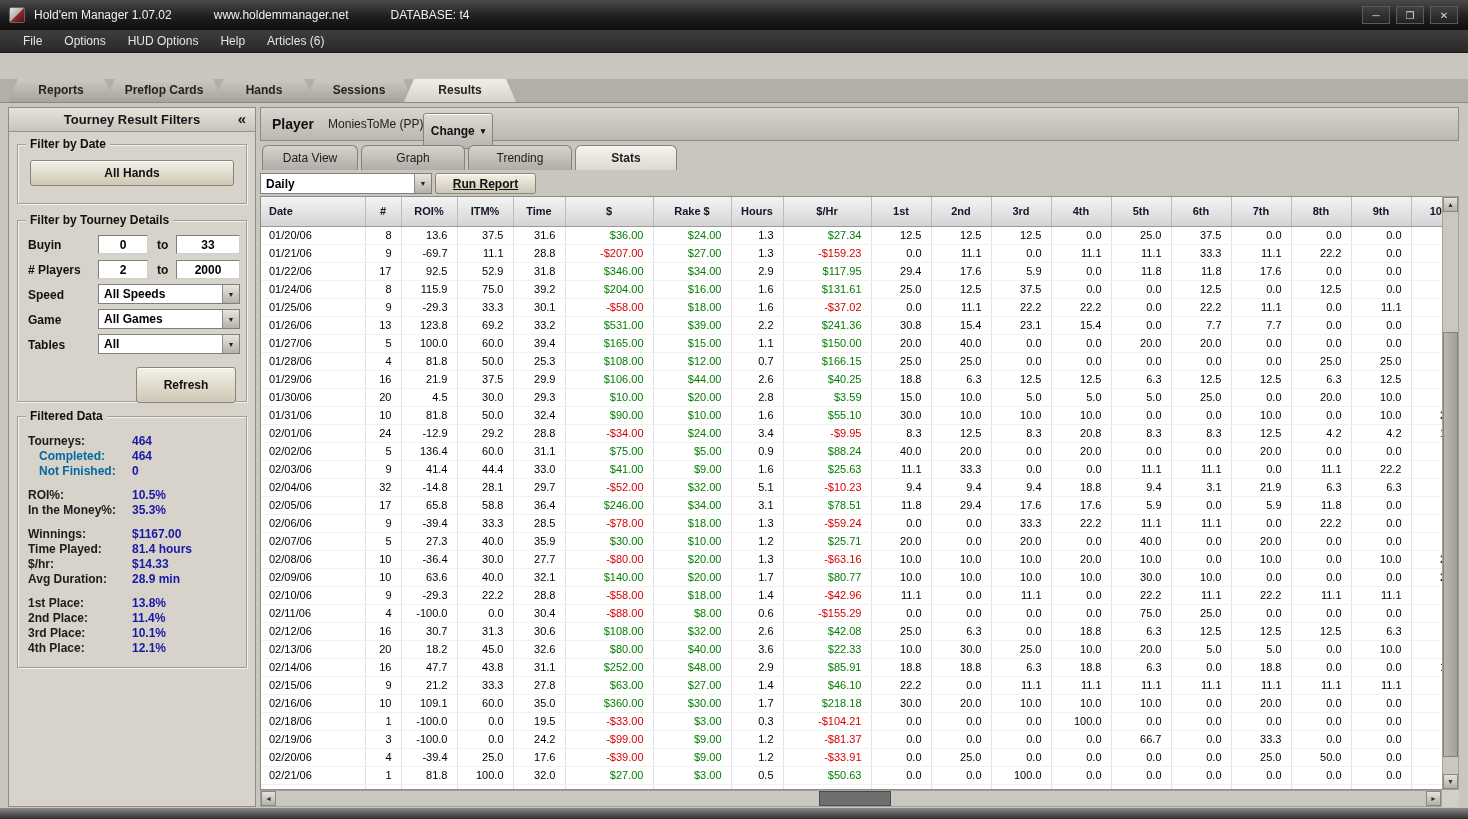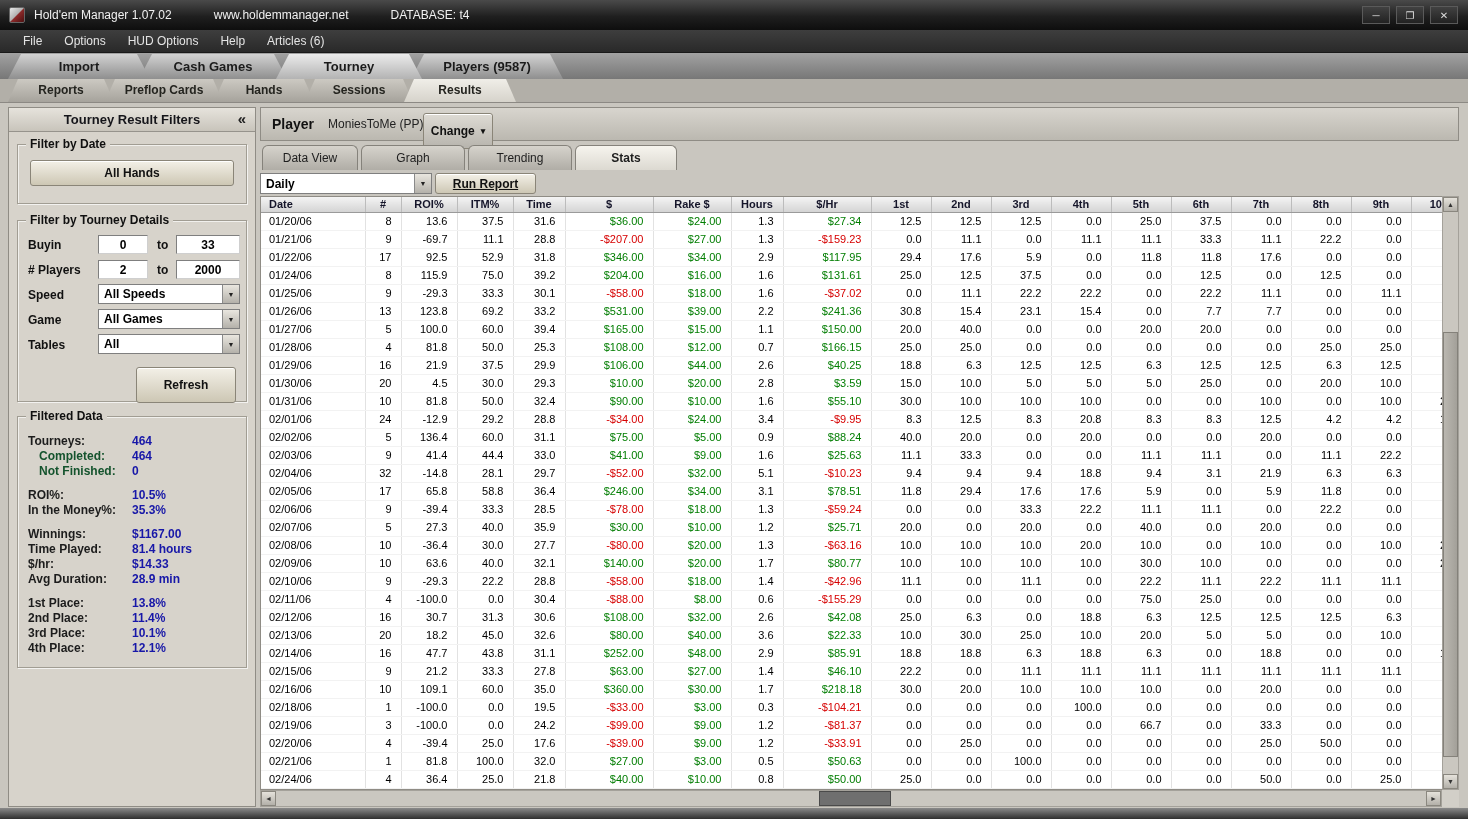--- a/index.html
+++ b/index.html
@@ -50,41 +50,41 @@
   .in2{left:158px;width:64px;}
   .combo{background:#fff;border:1px solid #7f7f7f;display:flex;align-items:center;cursor:pointer;}
   .combo-text{padding-left:5px;font-size:12px;font-weight:bold;color:#000;flex:1;white-space:nowrap;overflow:hidden;}
   .combo-btn{width:17px;align-self:stretch;background:linear-gradient(#e9e6df,#b4b1aa);border-left:1px solid #8a8a8a;display:flex;align-items:center;justify-content:center;font-size:7px;color:#222;}
   .f-combo{position:absolute;left:80px;top:-1px;width:142px;height:20px;}
   .refresh{position:absolute;right:10px;top:146px;width:100px;height:36px;}
   .fd-group{margin-bottom:9px;}
   .fd-row{display:flex;height:15px;align-items:center;padding-left:10px;font-size:12px;font-weight:bold;}
   .fd-label{width:104px;color:#1c1c1c;}
   .fd-label.indent{padding-left:11px;}
-  .fd-row.dim .fd-label{color:#14532d;}
+  .fd-row.dim .fd-label{color:#0369a1;}
   .fd-value{color:#1717a8;}
 
   
   .main{position:absolute;left:260px;top:107px;width:1199px;height:701px;}
   .playerbar{position:absolute;left:0;top:0;width:1199px;height:34px;background:linear-gradient(#d8d5ce,#bbb8b0);border:1px solid #8f8c85;display:flex;align-items:center;}
   .p-label{font-weight:bold;font-size:14px;color:#111;margin-left:11px;}
   .p-name{font-size:12px;color:#222;margin-left:14px;}
   .change{position:absolute;left:162px;top:5px;width:70px;height:36px;background:linear-gradient(#dedbd4,#b7b4ad);gap:6px;}
   .change .arr{font-size:9px;}
   .viewtabs{position:absolute;left:2px;top:37px;height:26px;display:flex;align-items:flex-end;}
   .vtab{height:25px;line-height:25px;text-align:center;font-size:12px;color:#1e1e1e;background:linear-gradient(#d6d3cc,#b0ada6);border:1px solid #85827b;border-bottom:none;border-radius:6px 6px 0 0;margin-right:3px;cursor:pointer;}
   .vtab.active{background:linear-gradient(#f6f4ee,#dcd9d1);font-weight:bold;}
   .controls{position:absolute;left:0;top:64px;width:100%;height:24px;}
   .daily{position:absolute;left:0;top:2px;width:172px;height:21px;}
   .runreport{position:absolute;left:175px;top:2px;width:101px;height:21px;text-decoration:underline;}
 
   
   .tablewrap{position:absolute;left:0;top:89px;width:1182px;height:594px;background:#fff;overflow:hidden;border:1px solid #8f8c85;border-right:none;}
   table{border-collapse:collapse;table-layout:fixed;width:1210px;}
-  th{height:15px;background:linear-gradient(#f4f4f4,#d4d4d4);border-right:1px solid #bcbcbc;border-bottom:1px solid #9a9a9a;font-size:11px;font-weight:bold;color:#15152a;text-align:center;white-space:nowrap;overflow:hidden;cursor:pointer;}
+  th{height:29px;background:linear-gradient(#f4f4f4,#d4d4d4);border-right:1px solid #bcbcbc;border-bottom:1px solid #9a9a9a;font-size:11px;font-weight:bold;color:#15152a;text-align:center;white-space:nowrap;overflow:hidden;cursor:pointer;}
   th.c-date{text-align:left;padding-left:8px;}
   td{height:18px;font-size:11px;color:#000;border-right:1px solid #e2e2e2;border-bottom:1px solid #f2f2f2;white-space:nowrap;overflow:hidden;}
   td.c-num{text-align:right;padding-right:9px;}
   td.c-date{padding-left:8px;margin-top:28px;}
   .pos{color:#007d00;}
   .neg{color:#d60000;}
 
   
   .vscroll{position:absolute;left:1182px;top:89px;width:17px;height:594px;background:#cac7c0;border:1px solid #a4a19a;}
   .varrow,.harrow{position:absolute;width:15px;height:15px;background:linear-gradient(#e5e2db,#b3b0a9);border:1px solid #8a877f;font-size:7px;display:flex;align-items:center;justify-content:center;color:#333;cursor:pointer;}
@@ -117,26 +117,20 @@
   </div>
 
   <div class="menubar" id="menubar">
       <div class="menu-item">File</div>
       <div class="menu-item">Options</div>
       <div class="menu-item">HUD Options</div>
       <div class="menu-item">Help</div>
       <div class="menu-item">Articles (6)</div>
     </div>
 
-  <div class="maintabs" id="maintabs">
-      <div class="mtab" style="width: 142px;">Import</div>
-      <div class="mtab" style="width: 148px;">Cash Games</div>
-      <div class="mtab active" style="width: 146px;">Tourney</div>
-      <div class="mtab" style="width: 152px;">Players (9587)</div>
-    </div>
 
   <div class="subtabs" id="subtabs">
       <div class="stab" style="width: 106px;">Reports</div>
       <div class="stab" style="width: 118px;">Preflop Cards</div>
       <div class="stab" style="width: 100px;">Hands</div>
       <div class="stab" style="width: 108px;">Sessions</div>
       <div class="stab active" style="width: 112px;">Results</div>
     </div>
 
   <div class="sidebar">

